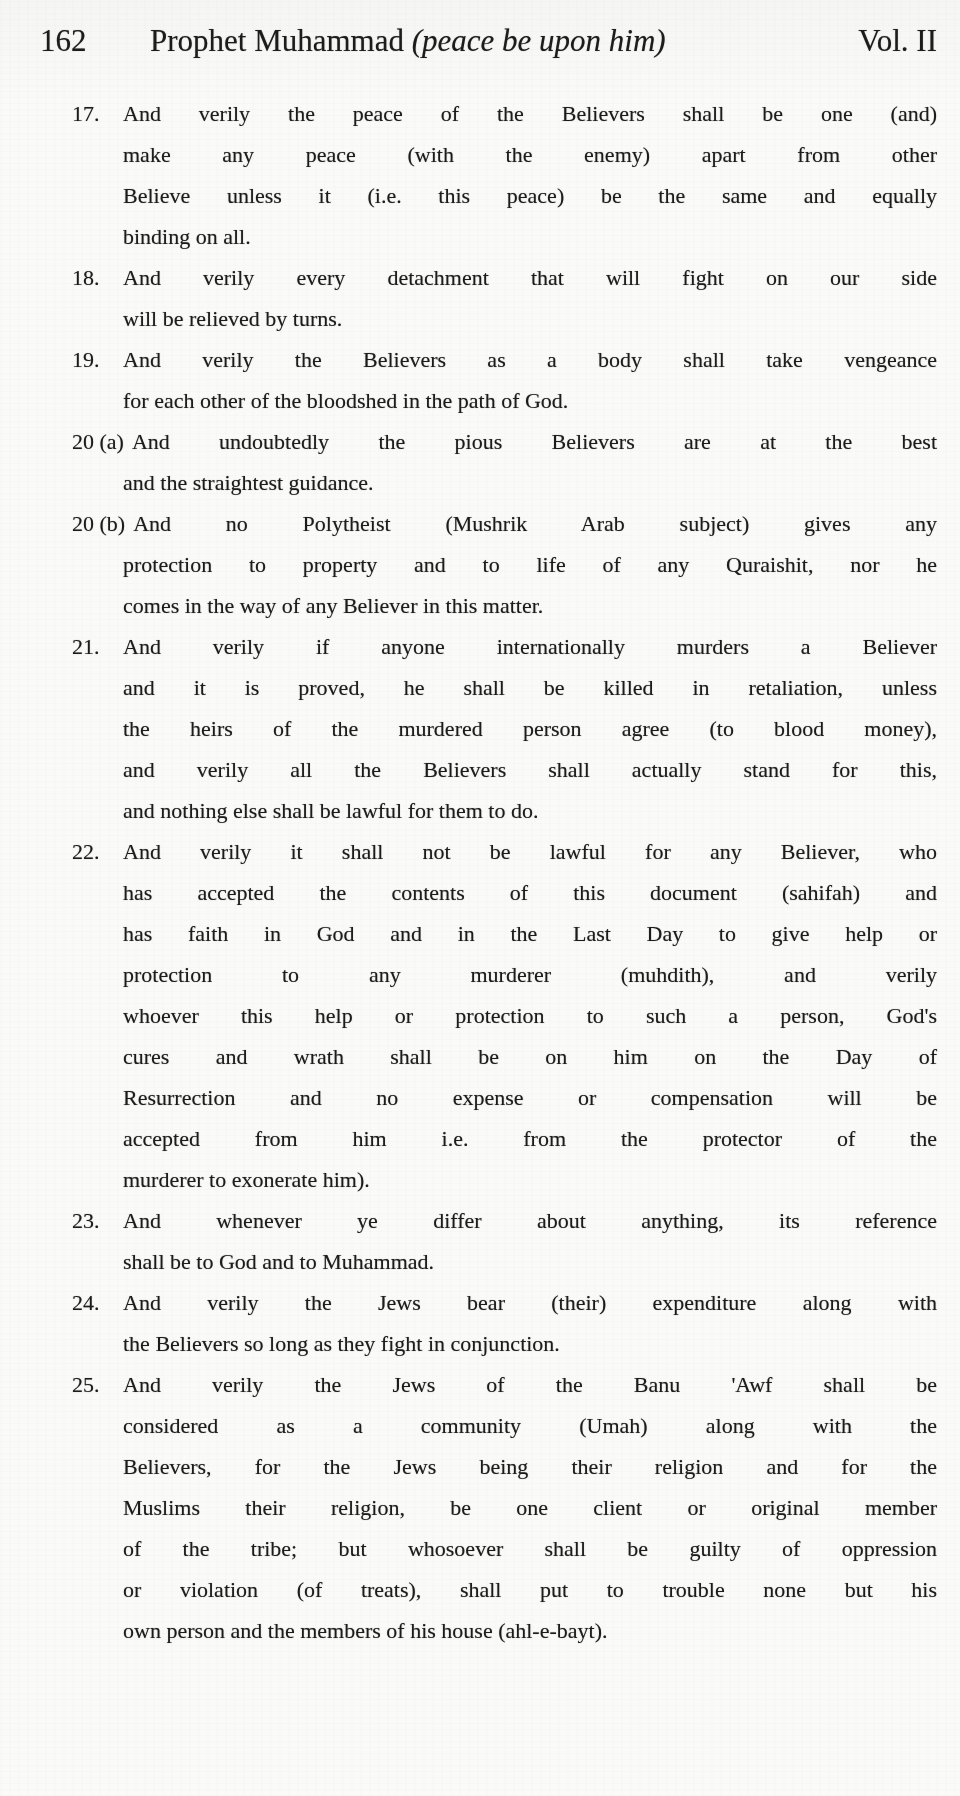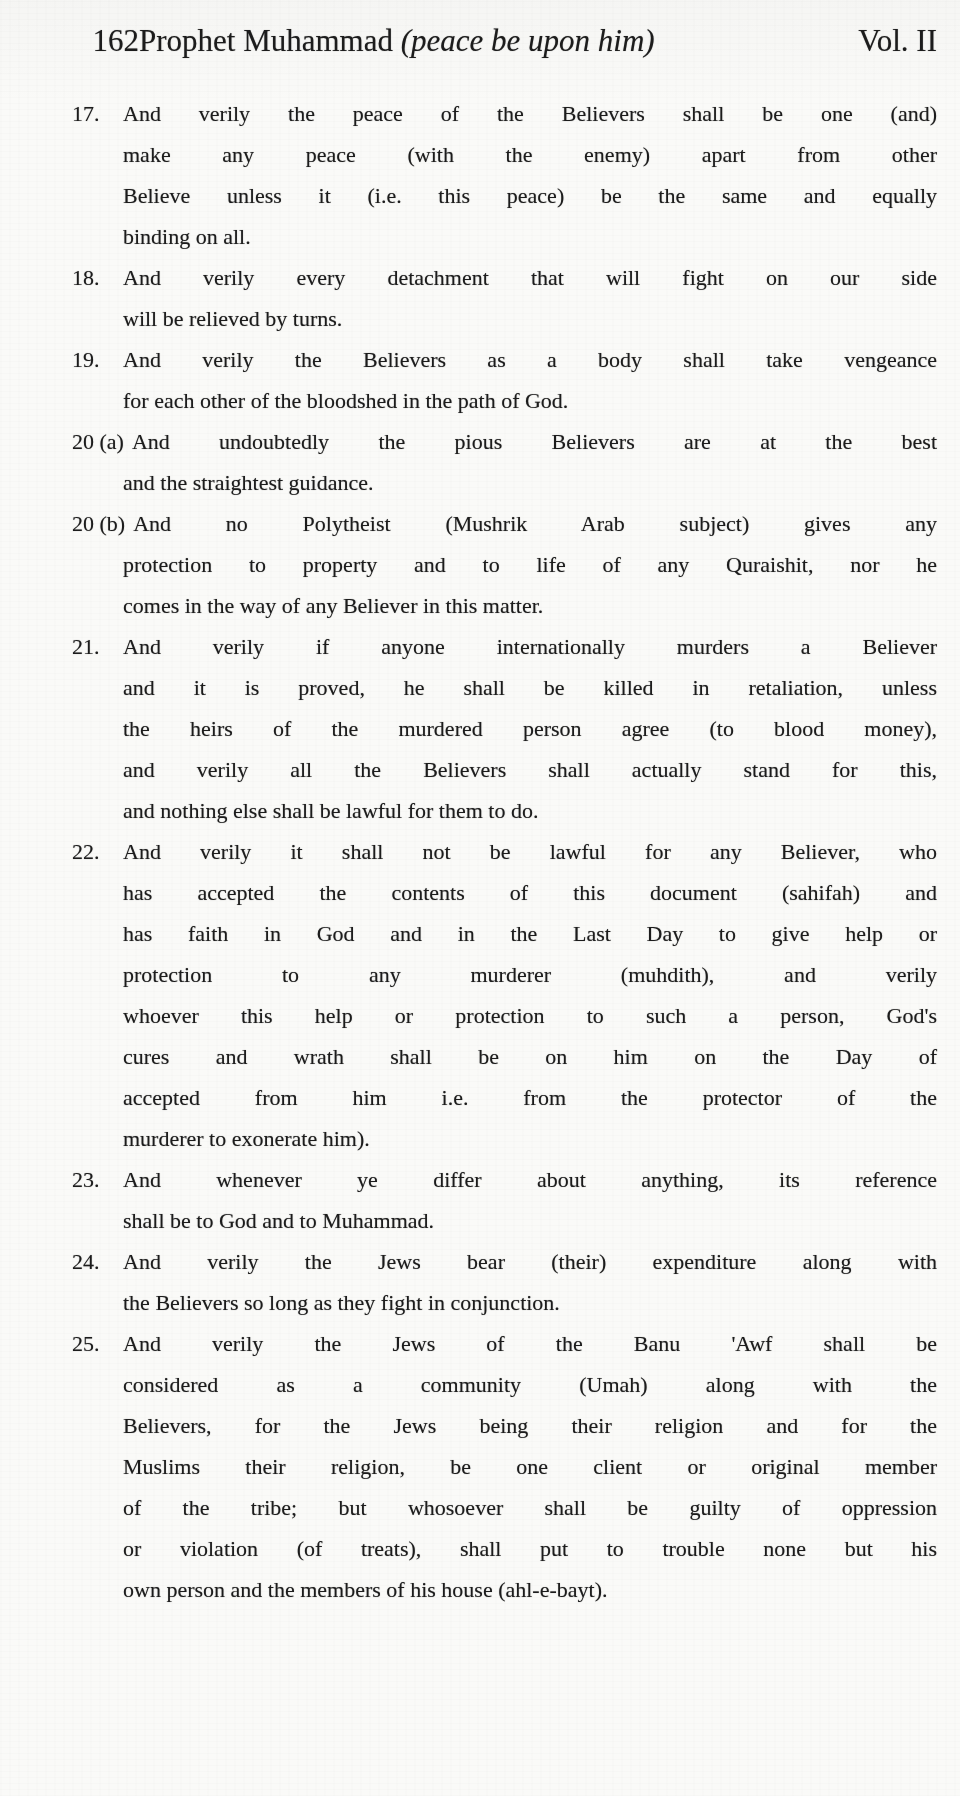--- a/index.html
+++ b/index.html
@@ -21,25 +21,24 @@
     background-image:
       linear-gradient(180deg, rgba(0,0,0,0.018), rgba(0,0,0,0) 6%),
       repeating-linear-gradient(0deg, rgba(0,0,0,0.012) 0 1px, rgba(0,0,0,0) 1px 6px),
       repeating-linear-gradient(90deg, rgba(0,0,0,0.008) 0 2px, rgba(0,0,0,0) 2px 9px);
     color: var(--ink, #1c1c1c);
     text-shadow: 0 0 1px rgba(25,25,25,0.45);
   }
   .running-head {
     display: flex;
     align-items: baseline;
-    margin: 20px 23px 0 29px;
+    margin: 20px 23px 0 40px;
     font-size: 31px;
     line-height: 41px;
     white-space: nowrap;
-    text-align: right;
   }
   .page-number {
     width: 110px;
     flex: 0 0 110px;
   }
   .volume {
     margin-left: auto;
   }
   .title-parenthetical {
     font-style: italic;
@@ -108,20 +107,21 @@
         <div class="line">and verily all the Believers shall actually stand for this,</div>
         <div class="line last">and nothing else shall be lawful for them to do.</div>
       </div>
       <div class="clause">
         <div class="line first"><span class="marker">22.</span>And verily it shall not be lawful for any Believer, who</div>
         <div class="line">has accepted the contents of this document (sahifah) and</div>
         <div class="line">has faith in God and in the Last Day to give help or</div>
         <div class="line">protection to any murderer (muhdith), and verily</div>
         <div class="line">whoever this help or protection to such a person, God's</div>
         <div class="line">cures and wrath shall be on him on the Day of</div>
+        <div class="line">Resurrection and no expense or compensation will be</div>
         <div class="line">accepted from him i.e. from the protector of the</div>
         <div class="line last">murderer to exonerate him).</div>
       </div>
       <div class="clause">
         <div class="line first"><span class="marker">23.</span>And whenever ye differ about anything, its reference</div>
         <div class="line last">shall be to God and to Muhammad.</div>
       </div>
       <div class="clause">
         <div class="line first"><span class="marker">24.</span>And verily the Jews bear (their) expenditure along with</div>
         <div class="line last">the Believers so long as they fight in conjunction.</div>

